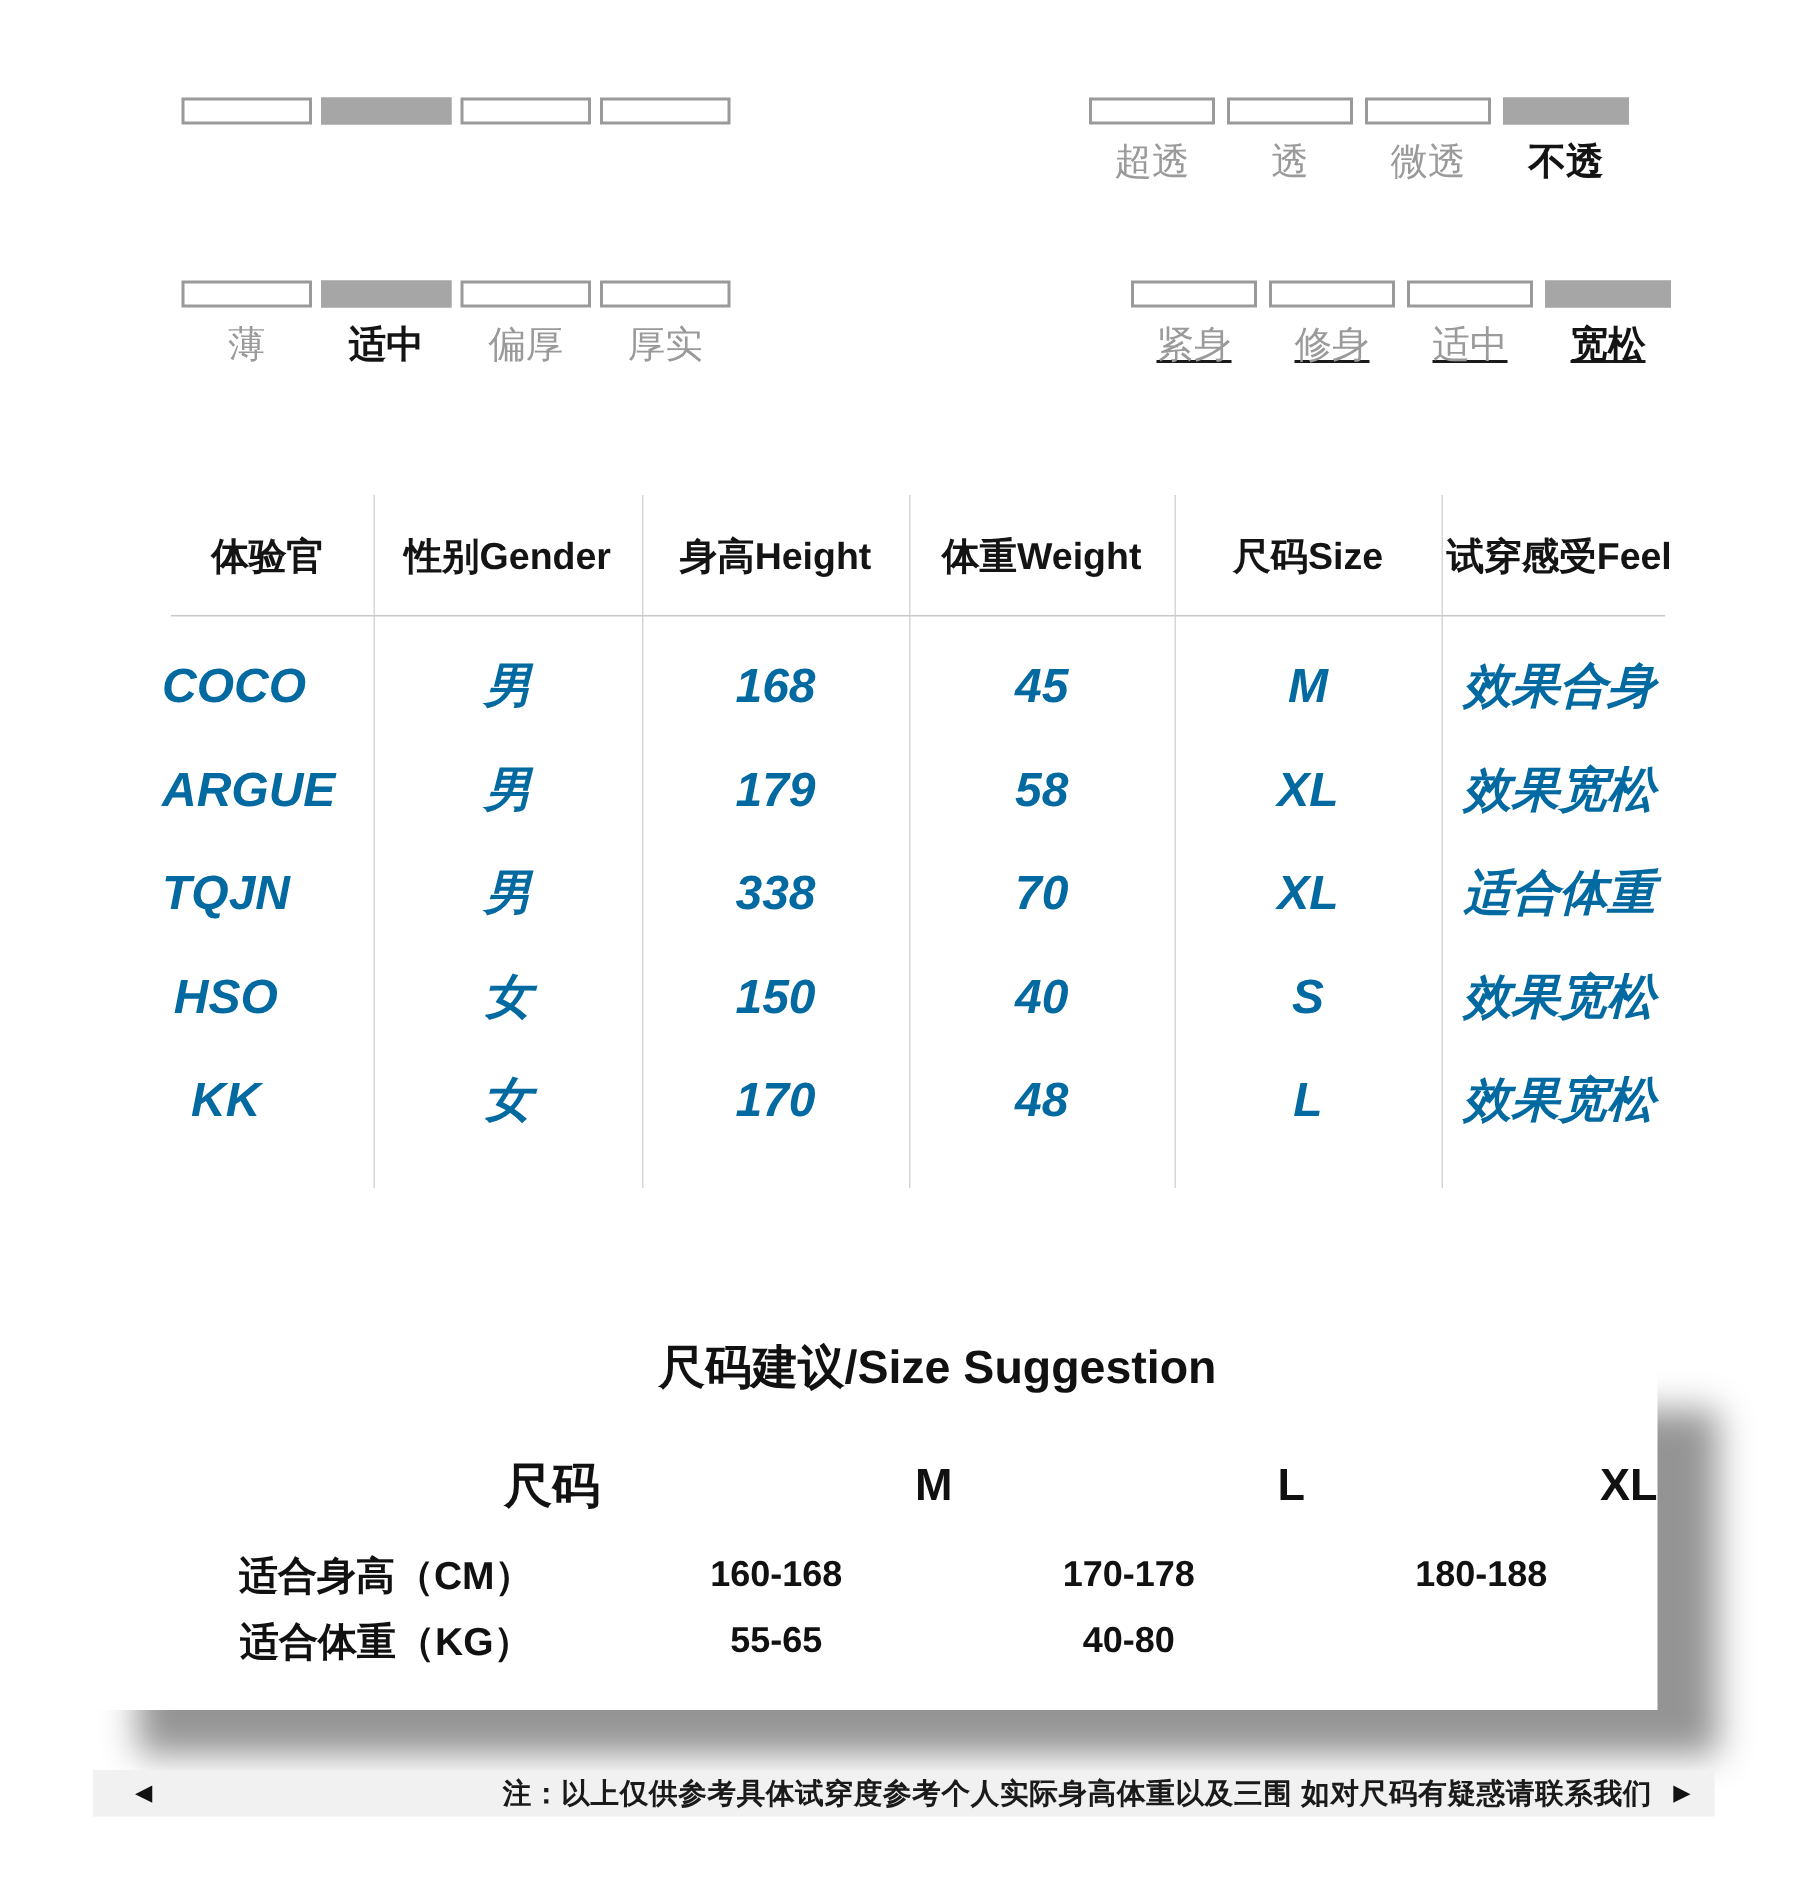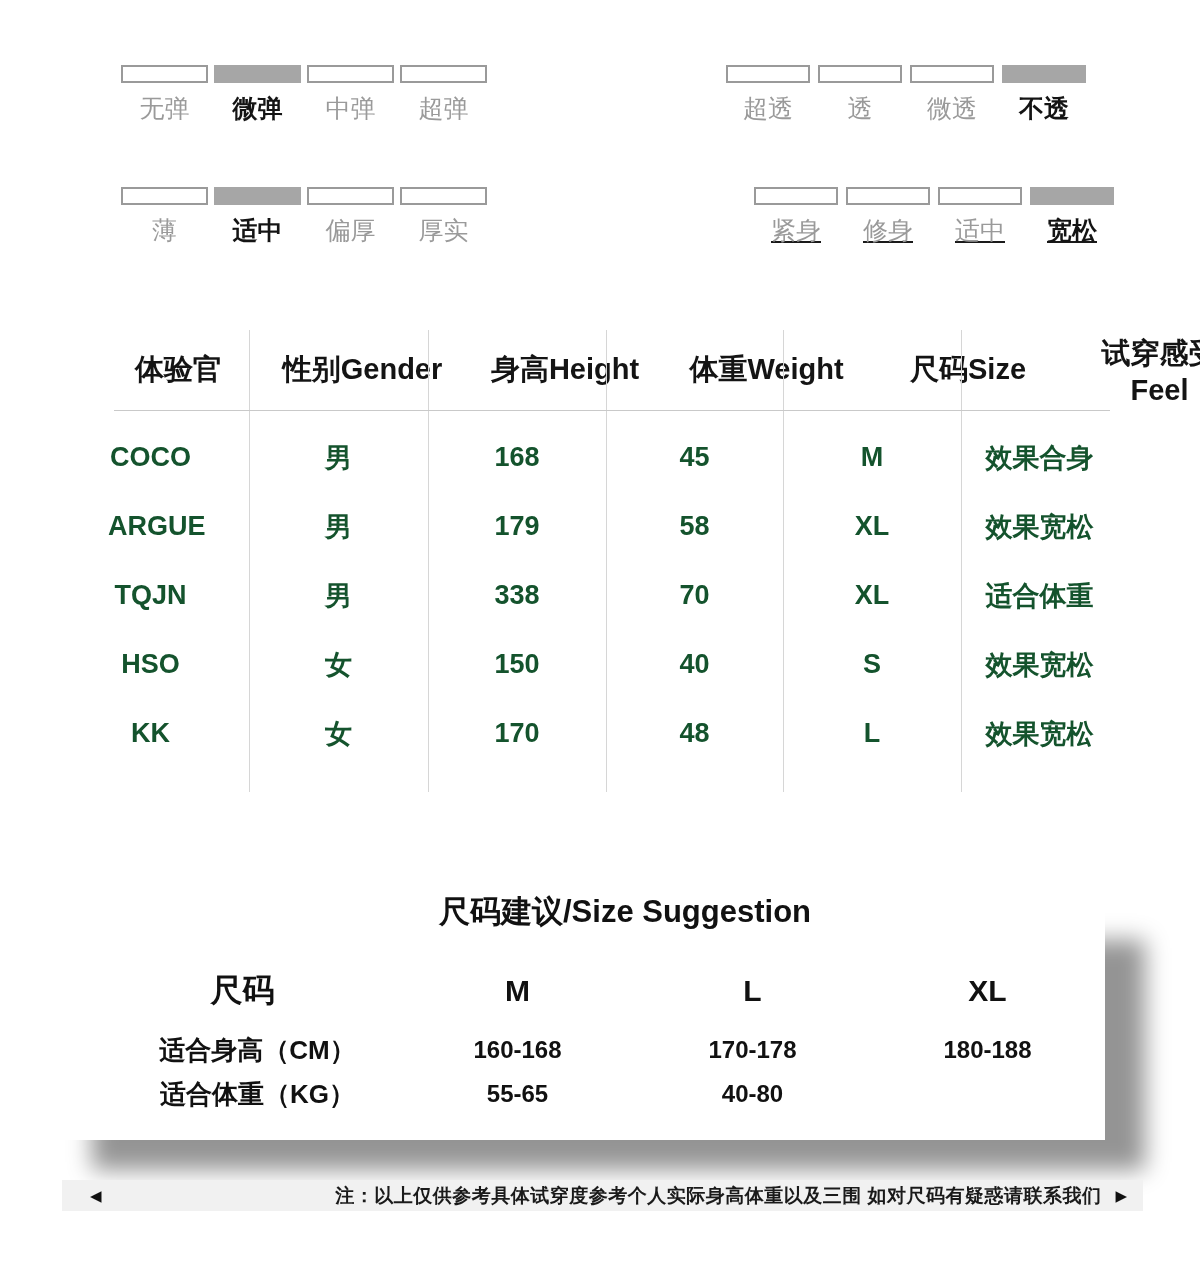--- a/index.html
+++ b/index.html
@@ -29,40 +29,40 @@
 
   
   .tryon { position:absolute; left:108px; top:330px; width:1010px; height:462px; }
   .vline { position:absolute; top:0; bottom:0; width:1px; background:#d6d6d6; }
   .v1{left:141px;} .v2{left:320px;} .v3{left:498px;} .v4{left:675px;} .v5{left:853px;}
   .hline { position:absolute; top:80px; left:6px; width:996px; height:1px; background:#c9c9c9; }
   .thead, .trow {
     display:grid; grid-template-columns:141px 179px 178px 177px 178px 157px;
     align-items:center; text-align:center;
   }
-  .thead { height:80px; font-size:29px; font-weight:bold; color:#141414;gap:24px; }
+  .thead { height:80px; font-size:25px; font-weight:bold; color:#141414; }
   .tbody { padding-top:13px; }
-  .trow { height:69px; font-size:27px; font-weight:600; color:#14532d; }
+  .trow { height:69px; font-size:32px; font-weight:600; color:#0369a1;font-style:italic; }
   .trow .cell-name { padding-right:56px; font-weight:bold; }
 
   
   .ss-card {
     position:absolute; left:40px; top:898px; width:1065px; height:242px;
     background:#ffffff; box-shadow:46px 36px 22px -6px rgba(0,0,0,0.42);
   }
   .ss-title {
     position:absolute; left:125px; top:894px; width:1000px; text-align:center;
     font-size:31px; line-height:36px; font-weight:bold; color:#111111;
   }
   .ss-table { position:absolute; left:85px; top:955px; width:1020px; }
   .ss-head, .ss-row {
     display:grid; grid-template-columns:315px 235px 235px 235px;
     align-items:center; text-align:center; font-weight:bold; color:#111111;
   }
-  .ss-head { height:72px; }
+  .ss-head { height:72px;text-align:right; }
   .ss-head .size-word { font-size:32px; }
   .ss-head .size-opt { font-size:30px; }
   .ss-row .row-label { font-size:26px; padding-left:30px; }
   .ss-row .val { font-size:24px; }
   .ss-row.r1 { height:46px; }
   .ss-row.r2 { height:42px; }
 
   
   .note-bar {
     position:absolute; left:62px; top:1180px; width:1081px; height:31px;
@@ -79,26 +79,20 @@
 
 <div class="page">
 
   <div class="scale-group left-group g0">
     <div class="boxes">
       <span class="box"></span>
       <span class="box sel"></span>
       <span class="box"></span>
       <span class="box"></span>
     </div>
-    <div class="labels">
-      <span class="lbl">无弹</span>
-      <span class="lbl sel">微弹</span>
-      <span class="lbl">中弹</span>
-      <span class="lbl">超弹</span>
-    </div>
   </div>
 
   <div class="scale-group right-group g1">
     <div class="boxes">
       <span class="box"></span>
       <span class="box"></span>
       <span class="box"></span>
       <span class="box sel"></span>
     </div>
     <div class="labels">

